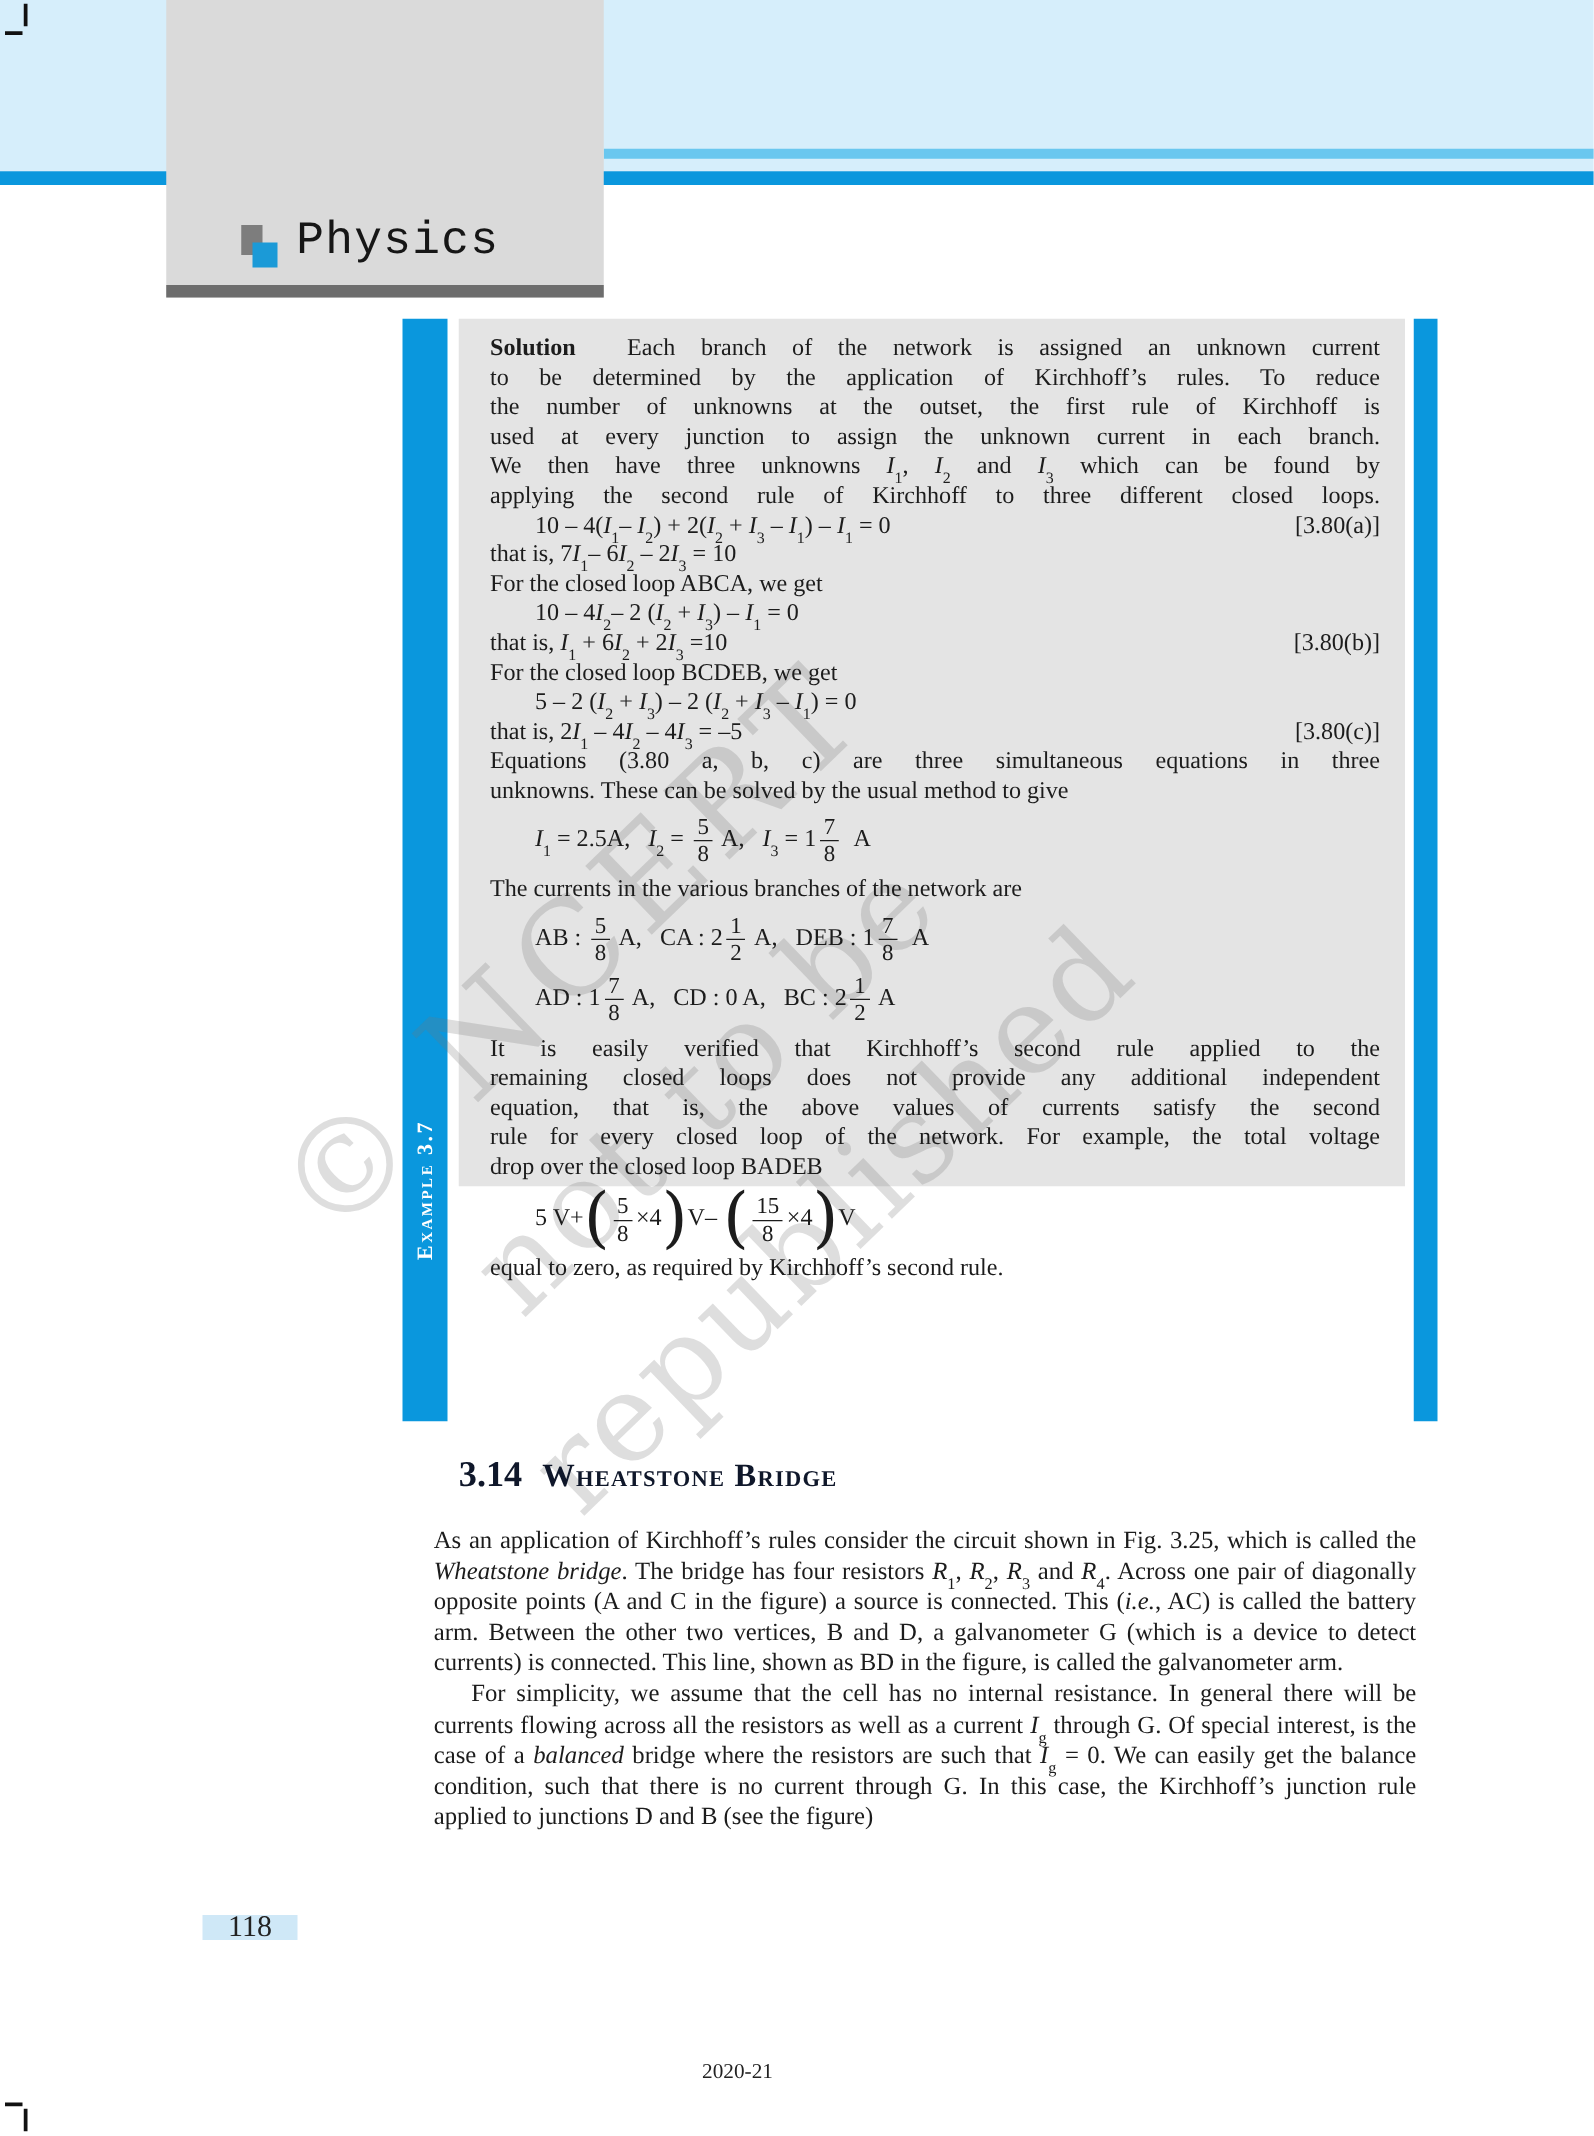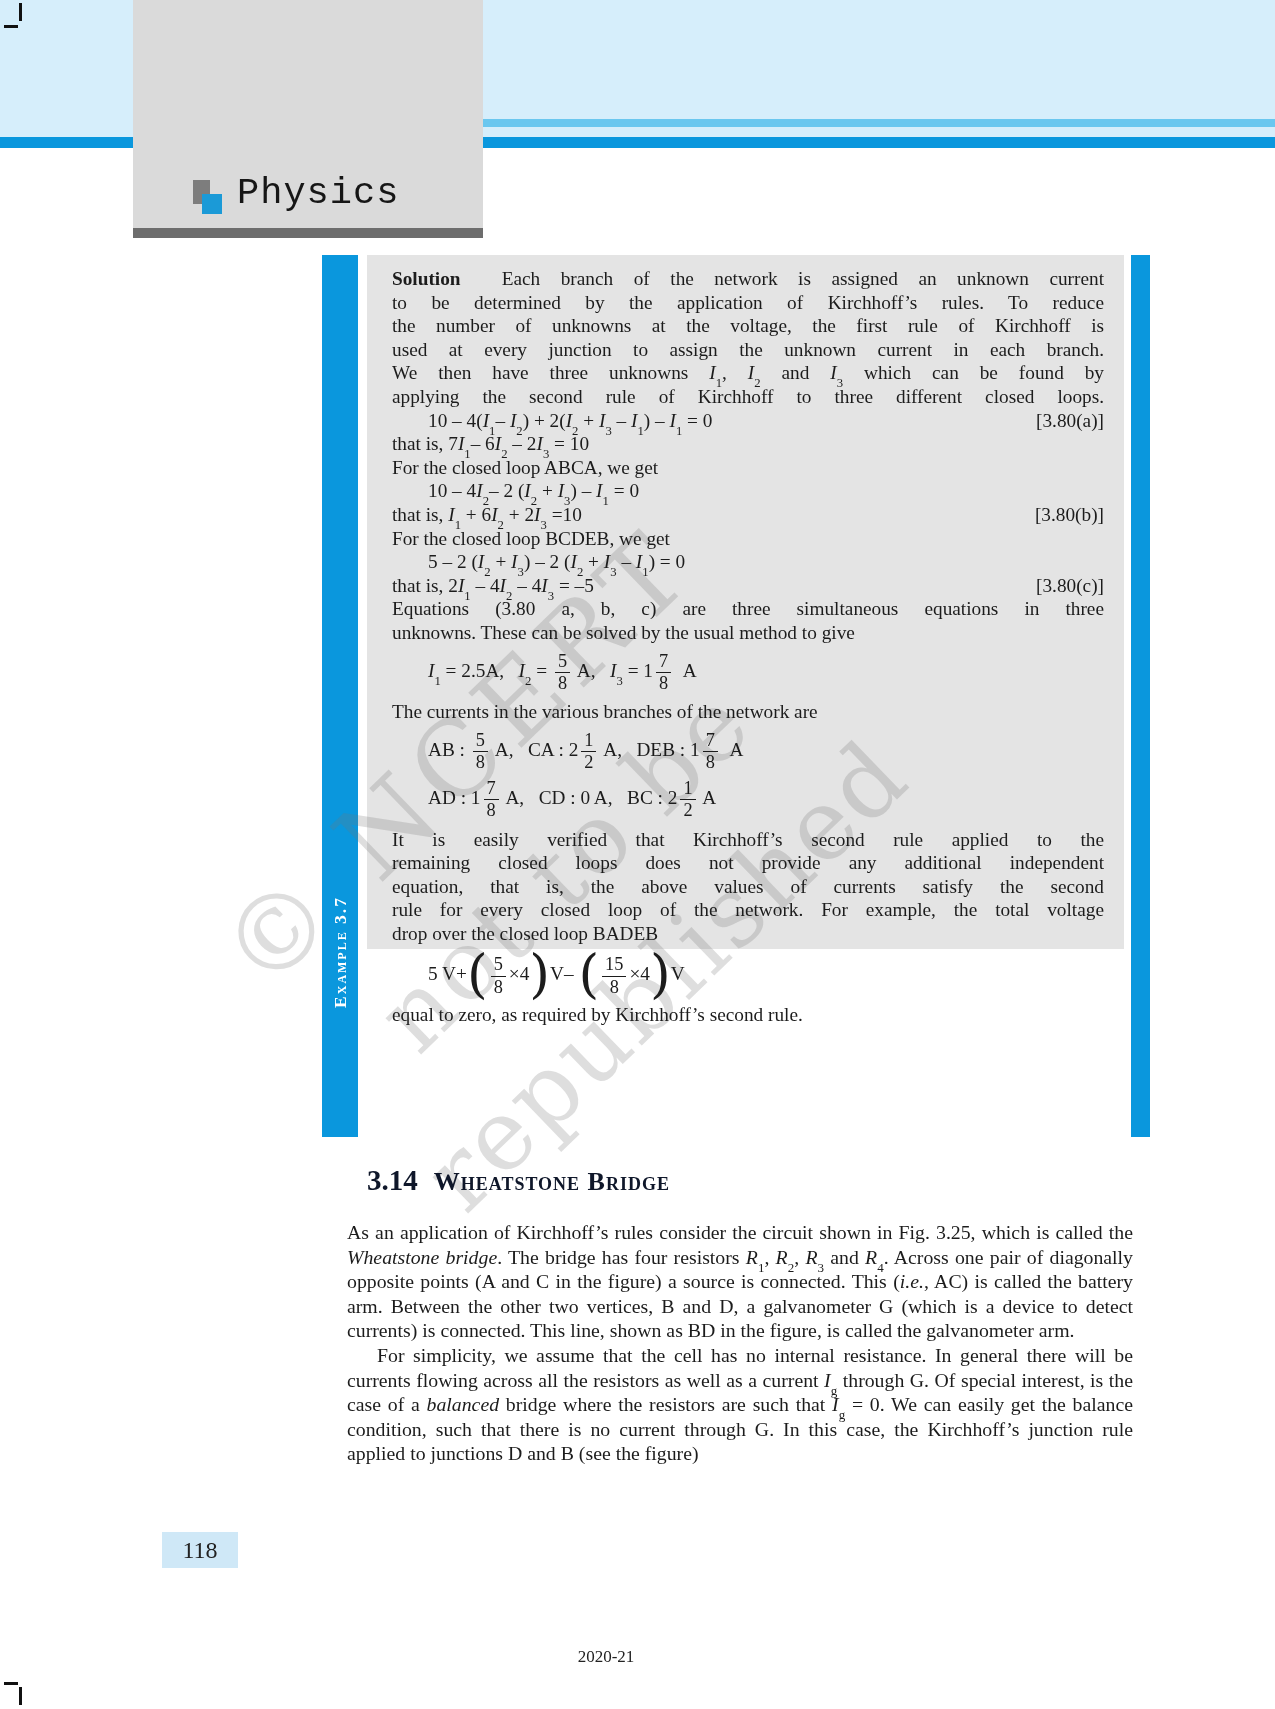--- a/index.html
+++ b/index.html
@@ -64,23 +64,23 @@
   .section-heading{position:absolute;left:367px;top:1164px;z-index:2;color:#0f172a;
                    font-weight:bold;}
   .sec-num{font-size:29px;margin-right:16px;}
   .sec-title{font-size:26px;font-variant:small-caps;letter-spacing:1px;}
   .body-text{position:absolute;left:347px;top:1220px;width:786px;z-index:2;
              font-size:19.8px;line-height:24.6px;text-align:justify;}
   .para{margin:0;}
   .para.pind{text-indent:30px;}
 
   
-  .page-badge{position:absolute;left:162px;top:1532px;width:76px;height:36px;background:#cfe8f7;
+  .page-badge{position:absolute;left:162px;top:1532px;width:76px;height:20px;background:#cfe8f7;
               display:flex;align-items:center;justify-content:center;font-size:24px;color:#222;z-index:2;}
-  .footer{position:absolute;left:536px;top:1647px;width:140px;text-align:center;
+  .footer{position:absolute;left:520px;top:1647px;width:140px;text-align:center;
           font-size:17px;color:#222;z-index:2;}
 
   i{font-style:italic;}
 </style>
 </head>
 <body>
 
 <div class="top-band"></div>
 <div class="top-stripe"></div>
 <div class="top-bar"></div>
@@ -99,21 +99,21 @@
   <div class="wm1">© NCERT</div>
   <div class="wm2">not to be republished</div>
 </div>
 
 <div class="ex-strip-left"></div>
 <div class="ex-strip-right"></div>
 <div class="ex-box">
   <div class="ex-content" id="ex-lines">
       <div class="line j"><b>Solution</b>&nbsp; Each branch of the network is assigned an unknown current</div>
       <div class="line j">to be determined by the application of Kirchhoff’s rules. To reduce</div>
-      <div class="line j">the number of unknowns at the voltage, the first rule of Kirchhoff is</div>
+      <div class="line j">the number of unknowns at the outset, the first rule of Kirchhoff is</div>
       <div class="line j">used at every junction to assign the unknown current in each branch.</div>
       <div class="line j">We then have three unknowns <span class="vs"><i>I</i><sub>1</sub></span>, <span class="vs"><i>I</i><sub>2</sub></span> and <span class="vs"><i>I</i><sub>3</sub></span> which can be found by</div>
       <div class="line j">applying the second rule of Kirchhoff to three different closed loops.</div>
       <div class="line lrow">
         <span class="eq ind">10 – 4(<span class="vs"><i>I</i><sub>1</sub></span>– <span class="vs"><i>I</i><sub>2</sub></span>) + 2(<span class="vs"><i>I</i><sub>2</sub></span> + <span class="vs"><i>I</i><sub>3</sub></span> – <span class="vs"><i>I</i><sub>1</sub></span>) – <span class="vs"><i>I</i><sub>1</sub></span> = 0</span>
         <span class="tag">[3.80(a)]</span>
       </div>
       <div class="line">that is, 7<span class="vs"><i>I</i><sub>1</sub></span>– 6<span class="vs"><i>I</i><sub>2</sub></span> – 2<span class="vs"><i>I</i><sub>3</sub></span> = 10</div>
       <div class="line">For the closed loop ABCA, we get</div>
       <div class="line ind">10 – 4<span class="vs"><i>I</i><sub>2</sub></span>– 2 (<span class="vs"><i>I</i><sub>2</sub></span> + <span class="vs"><i>I</i><sub>3</sub></span>) – <span class="vs"><i>I</i><sub>1</sub></span> = 0</div>

